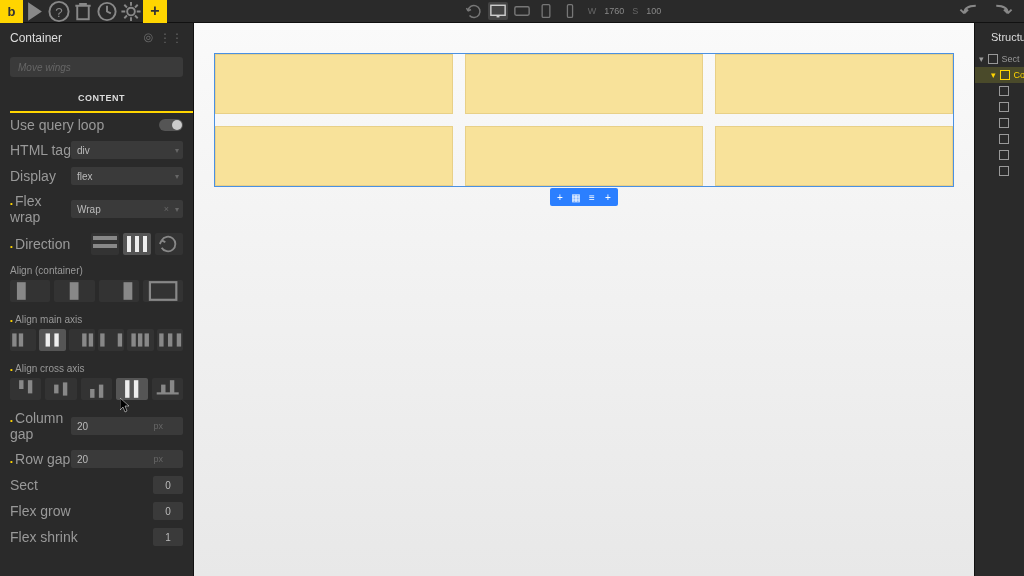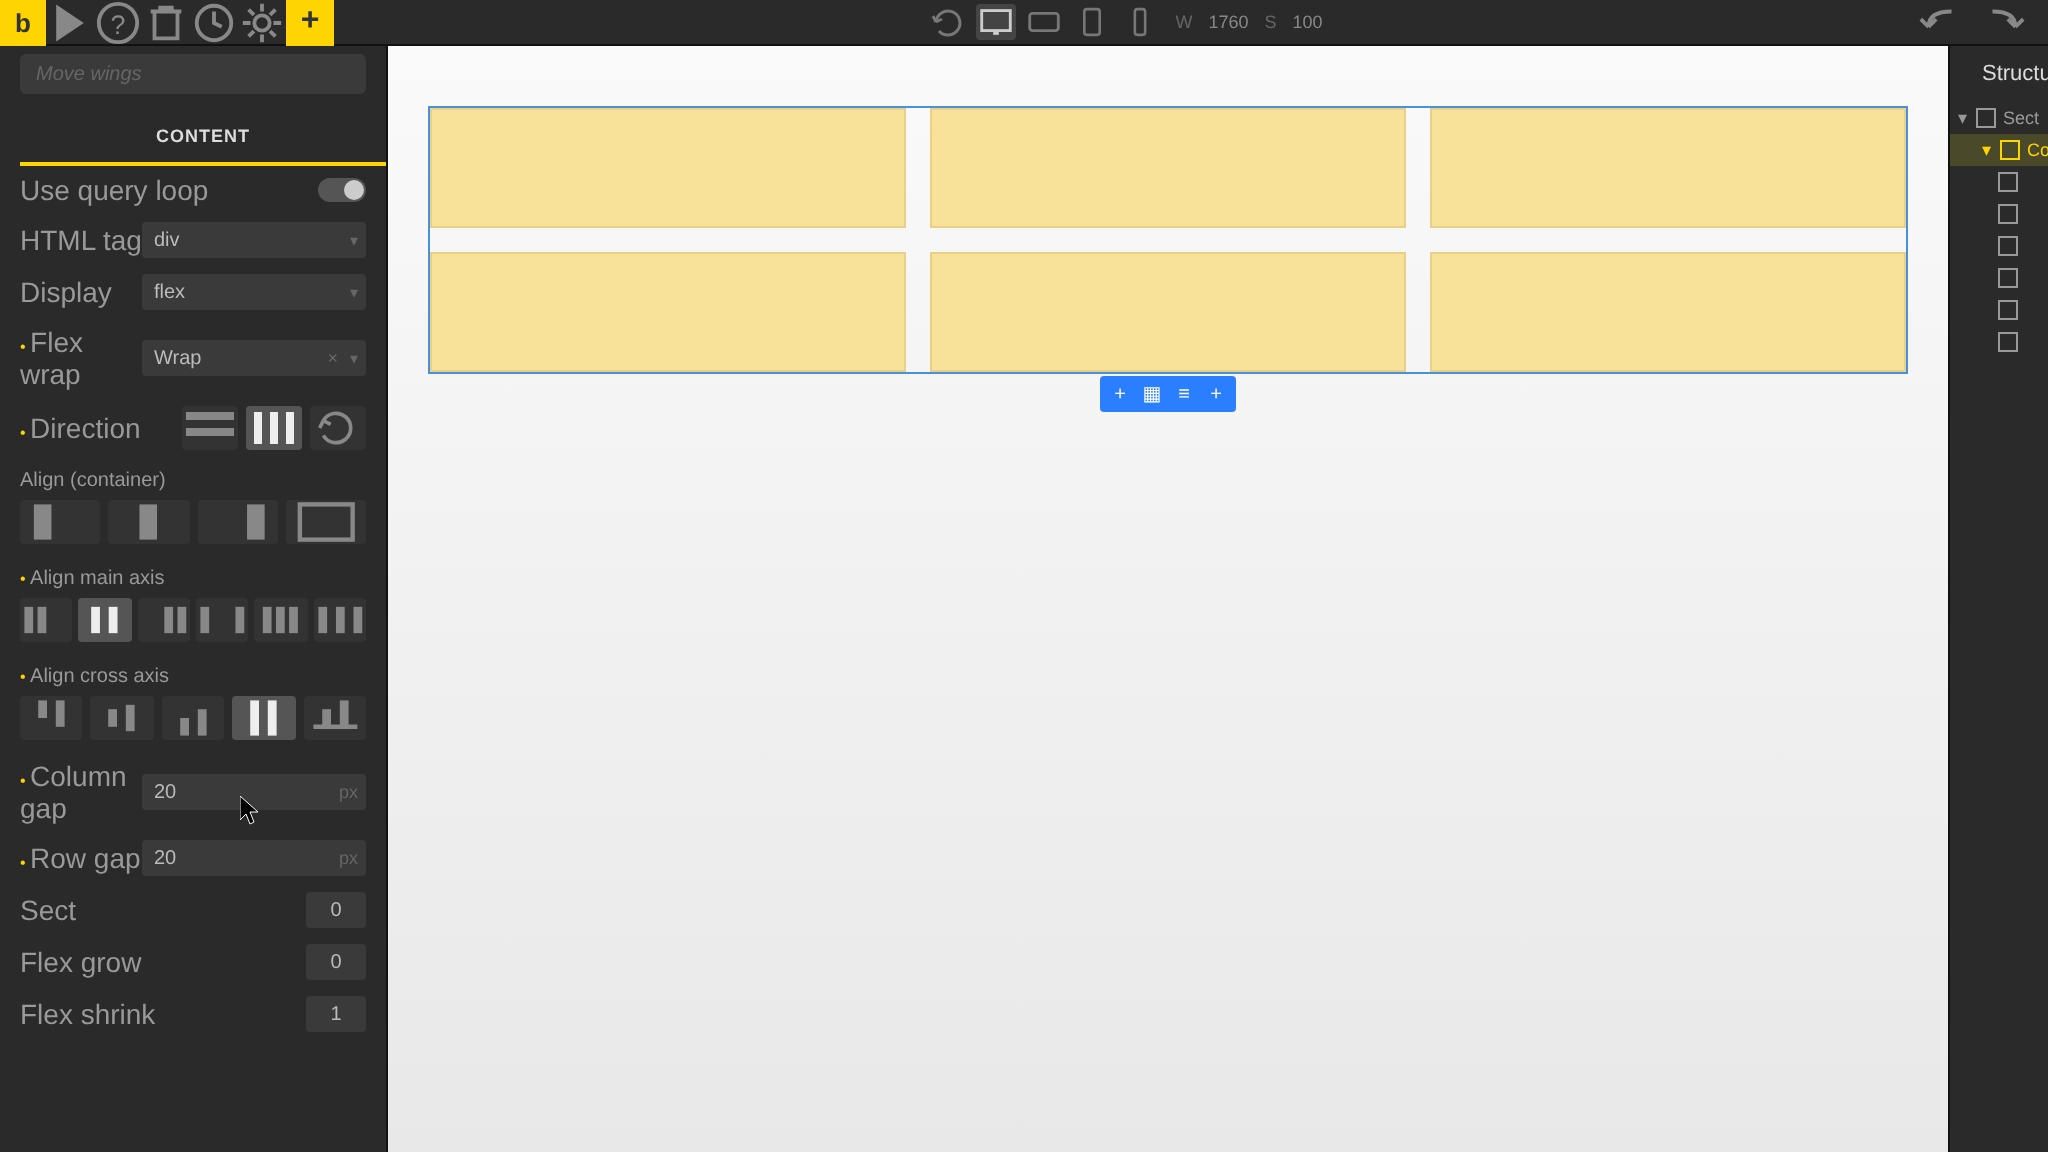--- a/index.html
+++ b/index.html
@@ -24,21 +24,21 @@
 .panel-header-icons { margin-left: auto; display: flex; gap: 6px; color: #666; }
 .search-box { margin: 4px 10px 8px; height: 20px; background: #3a3a3a; border-radius: 3px; padding: 0 8px; display: flex; align-items: center; color: #666; font-size: 10px; font-style: italic; }
 .tabs { display: flex; height: 28px; }
 .tab { flex: 1; display: flex; align-items: center; justify-content: center; font-size: 9px; letter-spacing: 0.5px; color: #888; cursor: pointer; border-bottom: 2px solid transparent; margin-left: 10px; }
 .tab.active { color: #ddd; font-weight: 600; border-bottom-color: #ffd500; }
 
 .prop-row { display: flex; align-items: center; padding: 4px 10px; min-height: 22px; }
 .prop-label { flex: 1; color: #999; font-size: 14px; }
 .prop-label.dotted::before { content: "• "; color: #ffd500; font-size: 8px; }
 .prop-input { width: 112px; height: 18px; background: #3a3a3a; border-radius: 2px; padding: 0 6px; display: flex; align-items: center; color: #bbb; font-size: 10px; position: relative; }
-.prop-input .unit { position: absolute; right: 4px; color: #666; font-size: 9px; }
+.prop-input .unit { position: absolute; right: 20px; color: #666; font-size: 9px; }
 .prop-input .chev { position: absolute; right: 4px; color: #666; font-size: 8px; }
 .prop-input .clear { position: absolute; right: 14px; color: #666; font-size: 9px; }
 .toggle { width: 24px; height: 12px; background: #555; border-radius: 6px; position: relative; }
 .toggle::after { content: ""; width: 10px; height: 10px; background: #ccc; border-radius: 50%; position: absolute; right: 1px; top: 1px; }
 
 .section-label { padding: 6px 10px 2px; font-size: 10px; color: #999; }
 .section-label.dotted::before { content: "• "; color: #ffd500; font-size: 8px; }
 
 .btn-row { display: flex; gap: 4px; padding: 2px 10px 6px; }
 .icon-btn { flex: 1; height: 22px; background: #333; border-radius: 2px; display: flex; align-items: center; justify-content: center; cursor: pointer; color: #888; }
@@ -145,20 +145,27 @@
         <svg viewBox="0 0 12 12">
           <path d="M3 3 Q9 3 9 7 M9 7 l2 -2 M9 7 l-2 -2" fill="none" stroke="currentColor"></path>
         </svg>
       </div>
   </div>
 </div>
 
 <div class="main">
 
   <div class="left-panel">
+    <div class="panel-header">
+      <span>Container</span>
+      <div class="panel-header-icons">
+        <span>⦾</span>
+        <span>⋮⋮</span>
+      </div>
+    </div>
     <div class="search-box">Move wings</div>
     <div class="tabs">
       <div class="tab active">CONTENT</div>
     </div>
 
     <div class="prop-row">
       <span class="prop-label">Use query loop</span>
       <div class="toggle"></div>
     </div>
 

